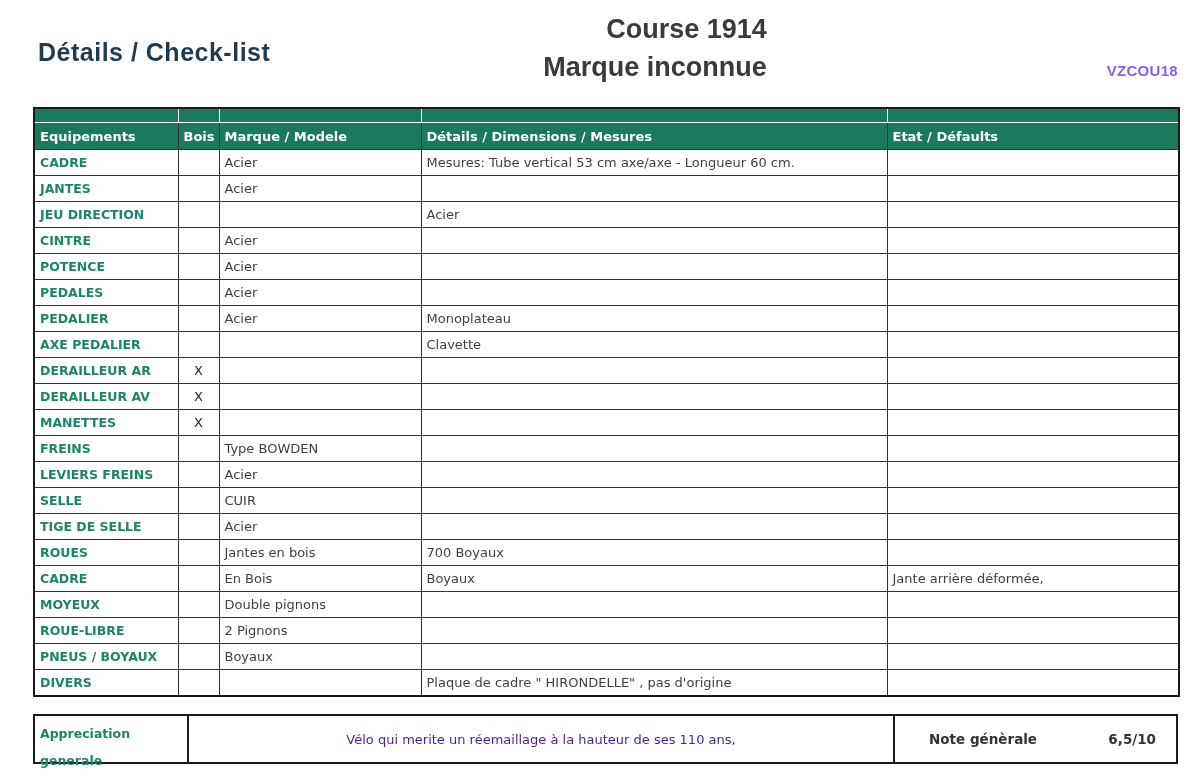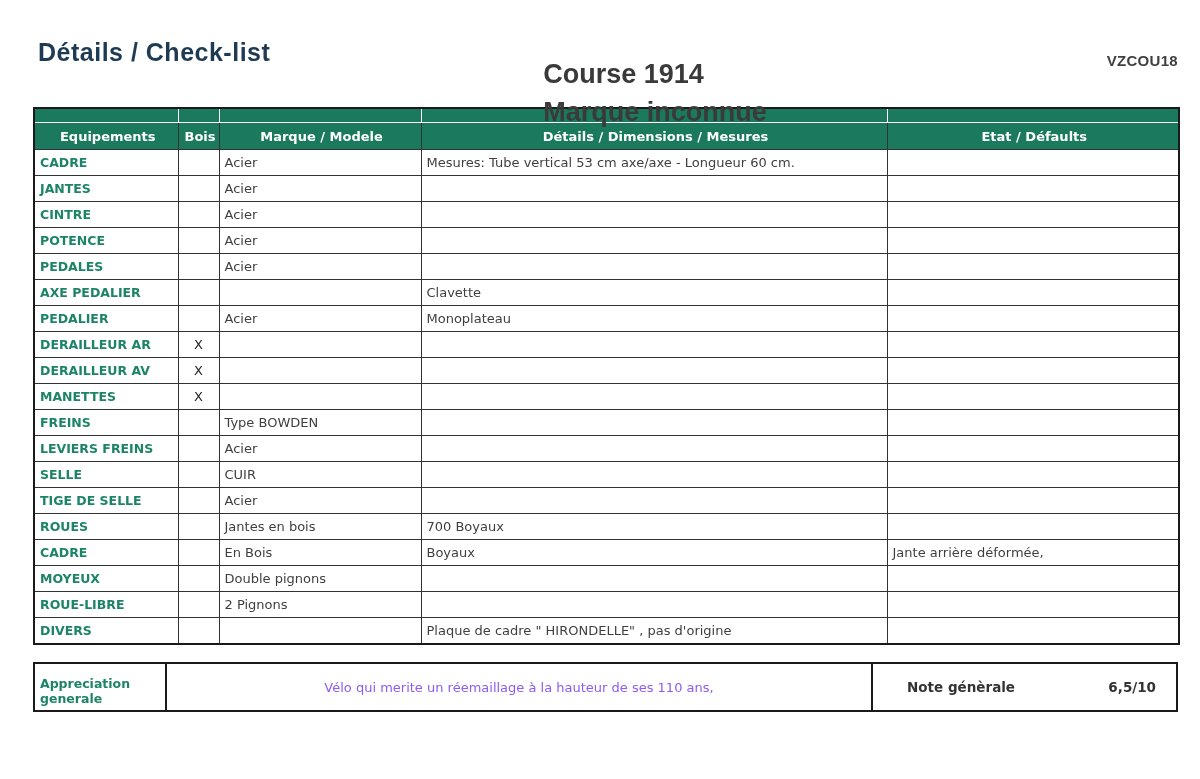--- a/index.html
+++ b/index.html
@@ -24,28 +24,28 @@
   .top{position:relative;height:107px;}
   .title-left{
     position:absolute;left:38px;top:38px;
     font-family:"Liberation Sans",sans-serif;
     font-size:25px;font-weight:bold;color:var(--title_left);
     letter-spacing:0.5px;
   }
   .title-center{
     position:absolute;left:calc(50% + 55px);top:10px;
     transform:translateX(-50%);
-    text-align:left;color:var(--title_center);
+    text-align:right;color:var(--title_center);
     font-family:"Liberation Sans",sans-serif;
-    font-size:27px;font-weight:bold;line-height:38px;white-space:nowrap;margin-top:45px;
+    font-size:27px;font-weight:bold;line-height:38px;white-space:nowrap;
   }
   .doc-code{
-    position:absolute;right:22px;top:52px;
+    position:absolute;right:22px;top:62px;
     font-family:"Liberation Sans",sans-serif;
-    font-size:15px;font-weight:bold;color:#404040;letter-spacing:0.3px;
+    font-size:15px;font-weight:bold;color:#8b5cf6;letter-spacing:0.3px;
   }
   
   table.checklist{
     margin-left:33px;
     width:1145px;
     border-collapse:collapse;
     table-layout:fixed;
     border:2px solid var(--outer_border);
   }
   table.checklist td, table.checklist th{
@@ -56,21 +56,21 @@
     background:var(--table_header_bg);
     height:11px;
     border-color:#ffffff;
     border-top:none;
   }
   tr.head-labels th{
     background:var(--table_header_bg);
     color:var(--table_header_text);
     height:26px;
     font-size:13px;font-weight:bold;
-    text-align:center;vertical-align:middle;
+    text-align:left;vertical-align:middle;
     padding:0 2px 0 5px;
   }
   tbody td{
     height:25px;
     font-size:13px;
     color:var(--body_text);
     padding:0 3px 0 5px;
     vertical-align:middle;
     background:#ffffff;
   }
@@ -87,31 +87,31 @@
   }
   
   .footer{
     margin:17px 0 0 33px;
     width:1145px;height:50px;
     border:2px solid var(--outer_border);
     display:flex;box-sizing:border-box;
   }
   .footer .cell{box-sizing:border-box;height:100%;}
   .f-label{
-    width:132px;
+    width:154px;
     border-right:2px solid var(--outer_border);
     color:var(--equipment_label);
-    font-weight:bold;font-size:12.5px;line-height:15px;
-    padding:12px 8px 0 5px;
+    font-weight:bold;font-size:12.5px;line-height:27px;
+    padding:4px 8px 0 5px;
   }
   .f-comment{
     width:706px;
     border-right:2px solid var(--outer_border);
     display:flex;align-items:center;justify-content:center;
-    font-size:13px;color:#8b5cf6;
+    font-size:13px;color:#4c1d95;
   }
   .f-note{
     flex:1;
     display:flex;align-items:center;justify-content:space-between;
     padding:0 20px 0 34px;
     font-size:13.5px;font-weight:bold;color:#333333;
   }
 </style>
 </head>
 <body>
@@ -160,20 +160,27 @@
           <td class="col-etat"></td>
         </tr>
         <tr>
           <td class="col-equipement">JANTES</td>
           <td class="col-sans"></td>
           <td class="col-marque">Acier</td>
           <td class="col-details"></td>
           <td class="col-etat"></td>
         </tr>
         <tr>
+          <td class="col-equipement">JEU DIRECTION</td>
+          <td class="col-sans"></td>
+          <td class="col-marque"></td>
+          <td class="col-details">Acier</td>
+          <td class="col-etat"></td>
+        </tr>
+        <tr>
           <td class="col-equipement">CINTRE</td>
           <td class="col-sans"></td>
           <td class="col-marque">Acier</td>
           <td class="col-details"></td>
           <td class="col-etat"></td>
         </tr>
         <tr>
           <td class="col-equipement">POTENCE</td>
           <td class="col-sans"></td>
           <td class="col-marque">Acier</td>
@@ -181,31 +188,31 @@
           <td class="col-etat"></td>
         </tr>
         <tr>
           <td class="col-equipement">PEDALES</td>
           <td class="col-sans"></td>
           <td class="col-marque">Acier</td>
           <td class="col-details"></td>
           <td class="col-etat"></td>
         </tr>
         <tr>
+          <td class="col-equipement">PEDALIER</td>
+          <td class="col-sans"></td>
+          <td class="col-marque">Acier</td>
+          <td class="col-details">Monoplateau</td>
+          <td class="col-etat"></td>
+        </tr>
+        <tr>
           <td class="col-equipement">AXE PEDALIER</td>
           <td class="col-sans"></td>
           <td class="col-marque"></td>
           <td class="col-details">Clavette</td>
-          <td class="col-etat"></td>
-        </tr>
-        <tr>
-          <td class="col-equipement">PEDALIER</td>
-          <td class="col-sans"></td>
-          <td class="col-marque">Acier</td>
-          <td class="col-details">Monoplateau</td>
           <td class="col-etat"></td>
         </tr>
         <tr>
           <td class="col-equipement">DERAILLEUR AR</td>
           <td class="col-sans">X</td>
           <td class="col-marque"></td>
           <td class="col-details"></td>
           <td class="col-etat"></td>
         </tr>
         <tr>
@@ -268,20 +275,27 @@
           <td class="col-equipement">MOYEUX</td>
           <td class="col-sans"></td>
           <td class="col-marque">Double pignons</td>
           <td class="col-details"></td>
           <td class="col-etat"></td>
         </tr>
         <tr>
           <td class="col-equipement">ROUE-LIBRE</td>
           <td class="col-sans"></td>
           <td class="col-marque">2 Pignons</td>
+          <td class="col-details"></td>
+          <td class="col-etat"></td>
+        </tr>
+        <tr>
+          <td class="col-equipement">PNEUS / BOYAUX</td>
+          <td class="col-sans"></td>
+          <td class="col-marque">Boyaux</td>
           <td class="col-details"></td>
           <td class="col-etat"></td>
         </tr>
         <tr>
           <td class="col-equipement">DIVERS</td>
           <td class="col-sans"></td>
           <td class="col-marque"></td>
           <td class="col-details">Plaque de cadre " HIRONDELLE" , pas d'origine</td>
           <td class="col-etat"></td>
         </tr>

